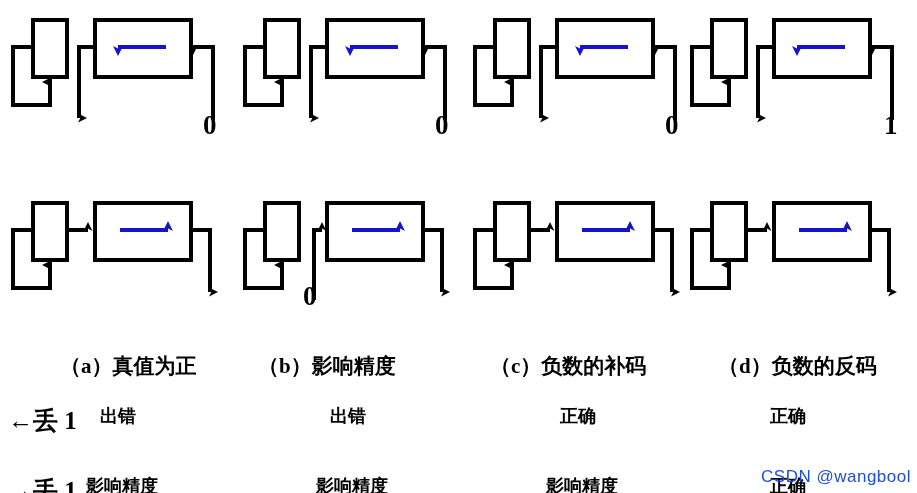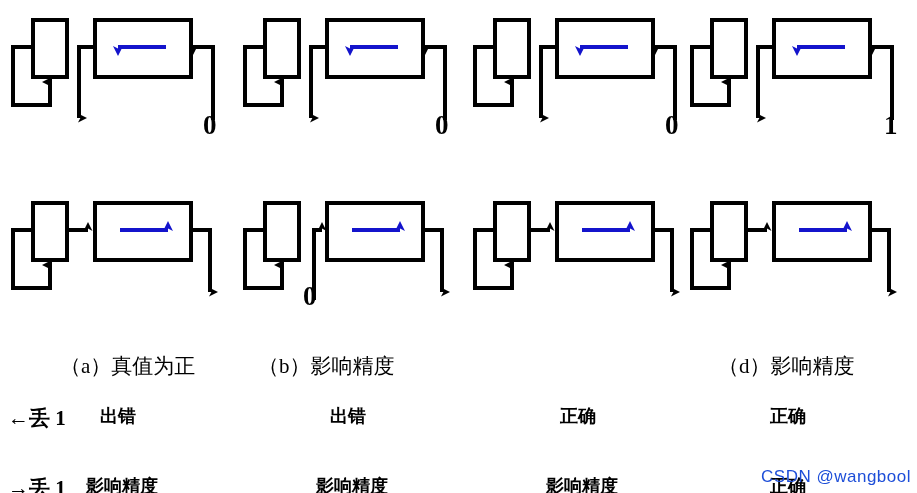--- a/index.html
+++ b/index.html
@@ -17,26 +17,26 @@
     position:absolute;
     left:0;width:917px;
     font-family:"Liberation Serif", serif;
     font-weight:bold;
     color:#000000;
     white-space:nowrap;
   }
   .cap-label{
     position:absolute;
     font-size:21px;
-    font-weight:normal;
+    font-weight:bold;
     letter-spacing:0px;
   }
   .row-head{
     position:absolute;
-    font-size:21px;
+    font-size:25px;
     font-weight:bold;
   }
   .cell{
     position:absolute;
     font-size:18px;
     font-weight:bold;
     text-align:left;
   }
   .watermark{
     position:absolute;
@@ -202,21 +202,22 @@
       <path d="M191,40 L210,40 L210,96" fill="none" stroke="#000" stroke-width="4"></path>
       <line x1="210" y1="96" x2="210" y2="102" stroke="#000" stroke-width="4" marker-end="url(#ah2-black-down)"></line>
     </g>
   </svg>
 
   <div class="bitlabel" style="left:303px;top:283px;">0</div>
 
   <div class="caption-row" style="top:352px;height:30px;">
     <span class="cap-label" style="left:60px;">（a）真值为正</span>
     <span class="cap-label" style="left:258px;">（b）影响精度</span>
-    <span class="cap-label" style="left:718px;">（d）影响精度</span>
+    <span class="cap-label" style="left:490px;">（c）负数的补码</span>
+    <span class="cap-label" style="left:718px;">（d）负数的反码</span>
   </div>
 
   <div class="caption-row" style="top:404px;height:30px;">
     <span class="row-head" style="left:8px;">←丢 1</span>
     <span class="cell" style="left:100px;width:110px;">出错</span>
     <span class="cell" style="left:330px;width:110px;">出错</span>
     <span class="cell" style="left:560px;width:110px;">正确</span>
     <span class="cell" style="left:770px;width:110px;">正确</span>
   </div>
 

